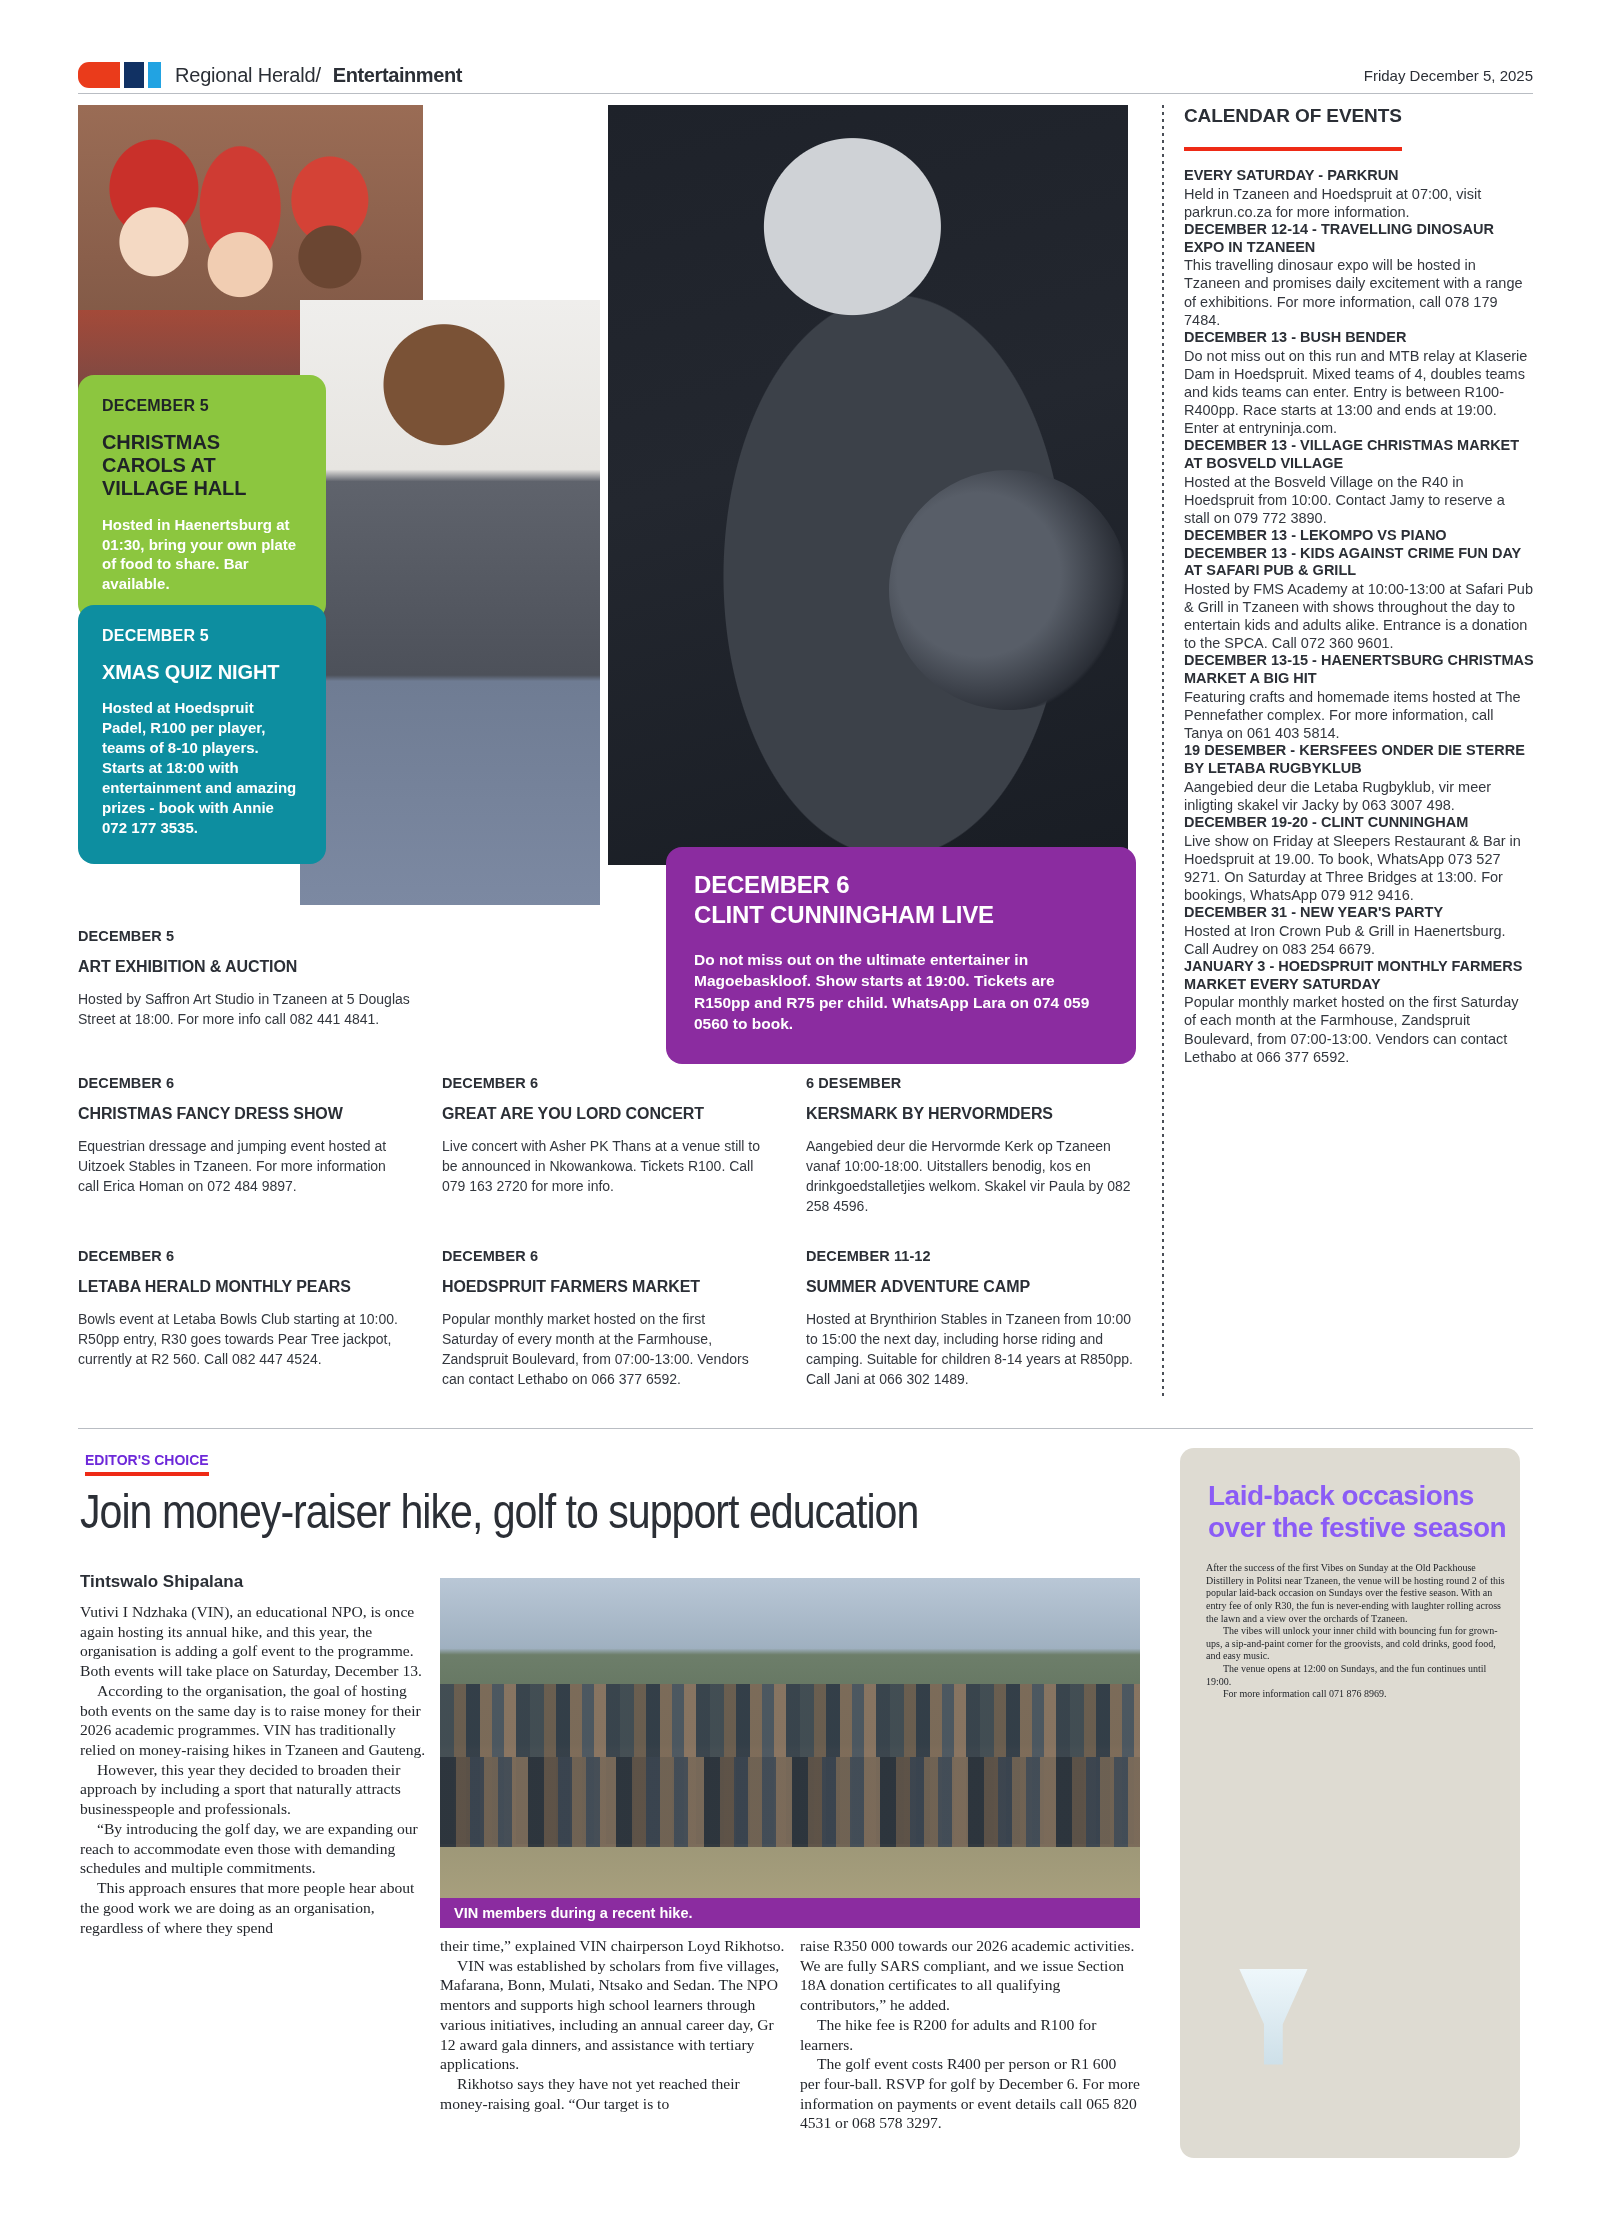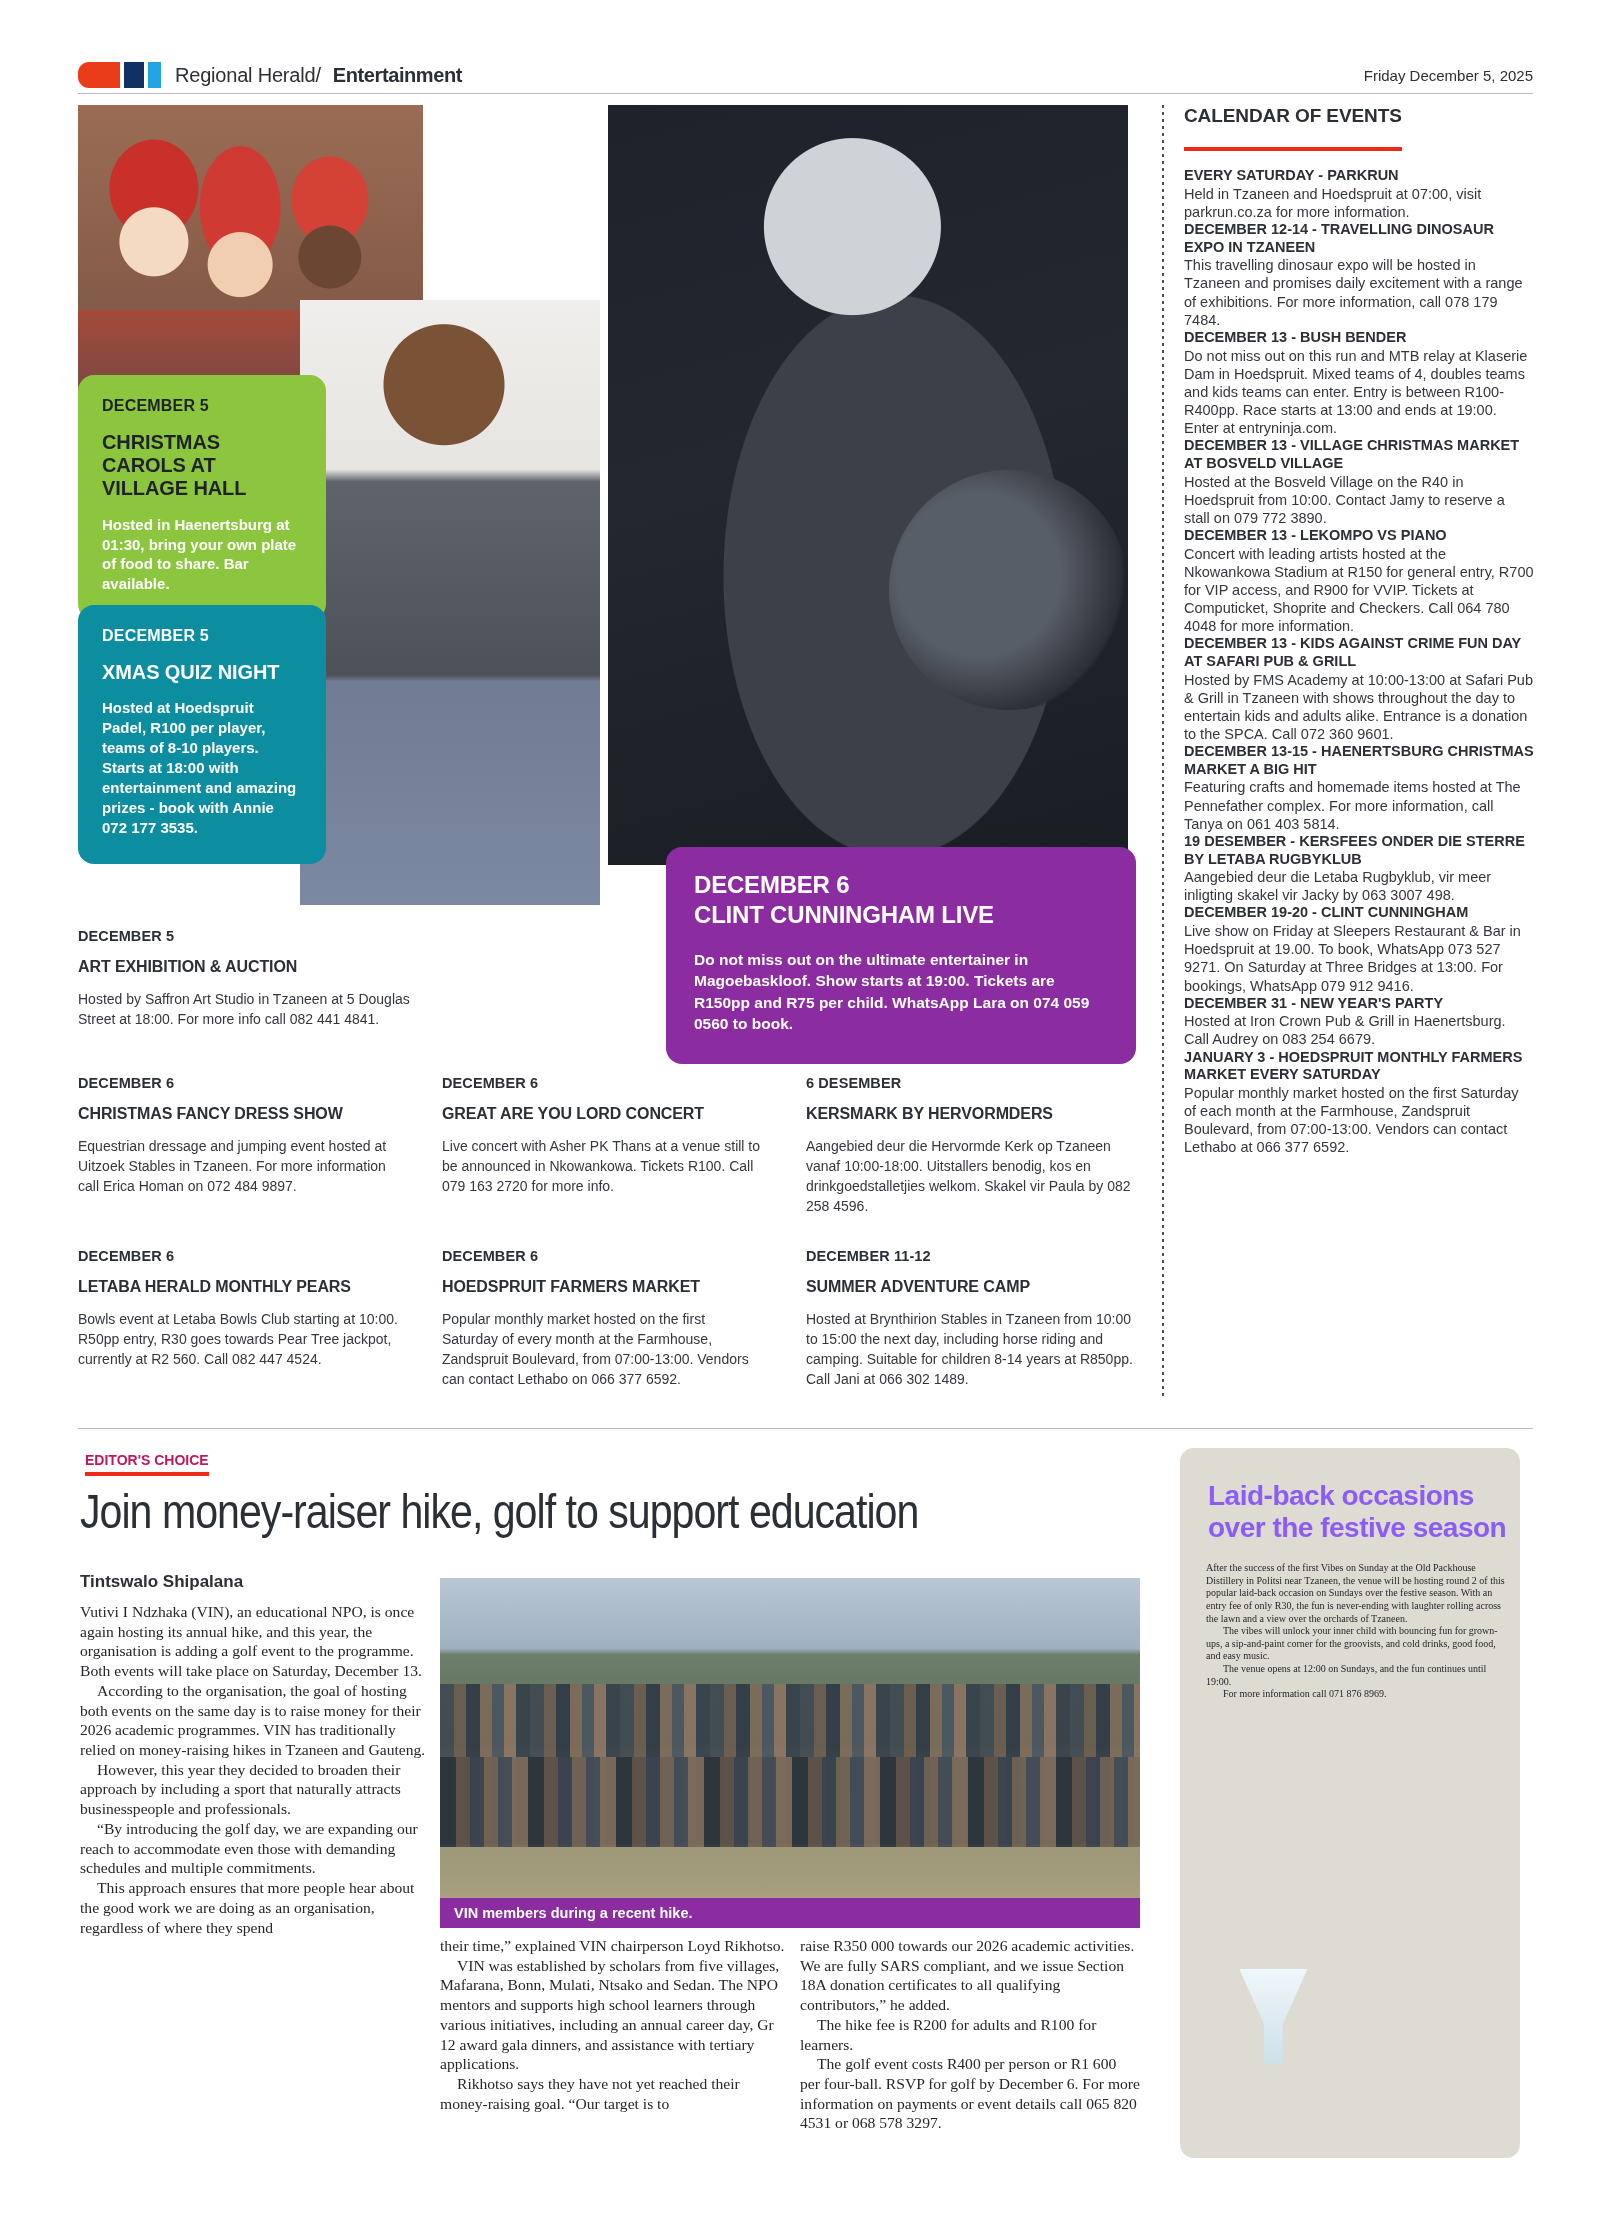--- a/index.html
+++ b/index.html
@@ -189,21 +189,21 @@
   .cal-body { font-size: 14.5px; line-height: 1.25; color: #33373e; }
 
   
   .ec-rule {
     position: absolute; left: 78px; top: 1428px;
     width: 1455px; height: 1px; background: #b9bdc3;
   }
   #editors-tag {
     position: absolute; left: 85px; top: 1452px;
     font-size: 14px; font-weight: 800; letter-spacing: 0px;
-    text-transform: uppercase; color: #be185d;
+    text-transform: uppercase; color: #6d28d9;
     padding-bottom: 4px; border-bottom: 4px solid #ee2a16;
   }
   #ec-headline {
     position: absolute; left: 80px; top: 1486px;
     width: 1060px;
     font-size: 49px; font-weight: 400; line-height: 1.06;
     letter-spacing: -1.2px;
     color: #2b2f36;
     transform: scaleX(0.84);
     transform-origin: left top;
@@ -396,21 +396,20 @@
         <div class="cal-item">
           <div class="cal-title">DECEMBER 13 - BUSH BENDER</div>
           <div class="cal-body">Do not miss out on this run and MTB relay at Klaserie Dam in Hoedspruit. Mixed teams of 4, doubles teams and kids teams can enter. Entry is between R100-R400pp. Race starts at 13:00 and ends at 19:00. Enter at entryninja.com.</div>
         </div>
         <div class="cal-item">
           <div class="cal-title">DECEMBER 13 - VILLAGE CHRISTMAS MARKET AT BOSVELD VILLAGE</div>
           <div class="cal-body">Hosted at the Bosveld Village on the R40 in Hoedspruit from 10:00. Contact Jamy to reserve a stall on 079 772 3890.</div>
         </div>
         <div class="cal-item">
           <div class="cal-title">DECEMBER 13 - LEKOMPO VS PIANO</div>
-          <div class="cal-body">Concert with leading artists hosted at the Nkowankowa Stadium at R150 for general entry, R700 for VIP access, and R900 for VVIP. Tickets at Computicket, Shoprite and Checkers. Call 064 780 4048 for more information.</div>
         </div>
         <div class="cal-item">
           <div class="cal-title">DECEMBER 13 - KIDS AGAINST CRIME FUN DAY AT SAFARI PUB &amp; GRILL</div>
           <div class="cal-body">Hosted by FMS Academy at 10:00-13:00 at Safari Pub &amp; Grill in Tzaneen with shows throughout the day to entertain kids and adults alike. Entrance is a donation to the SPCA. Call 072 360 9601.</div>
         </div>
         <div class="cal-item">
           <div class="cal-title">DECEMBER 13-15 - HAENERTSBURG CHRISTMAS MARKET A BIG HIT</div>
           <div class="cal-body">Featuring crafts and homemade items hosted at The Pennefather complex. For more information, call Tanya on 061 403 5814.</div>
         </div>
         <div class="cal-item">

